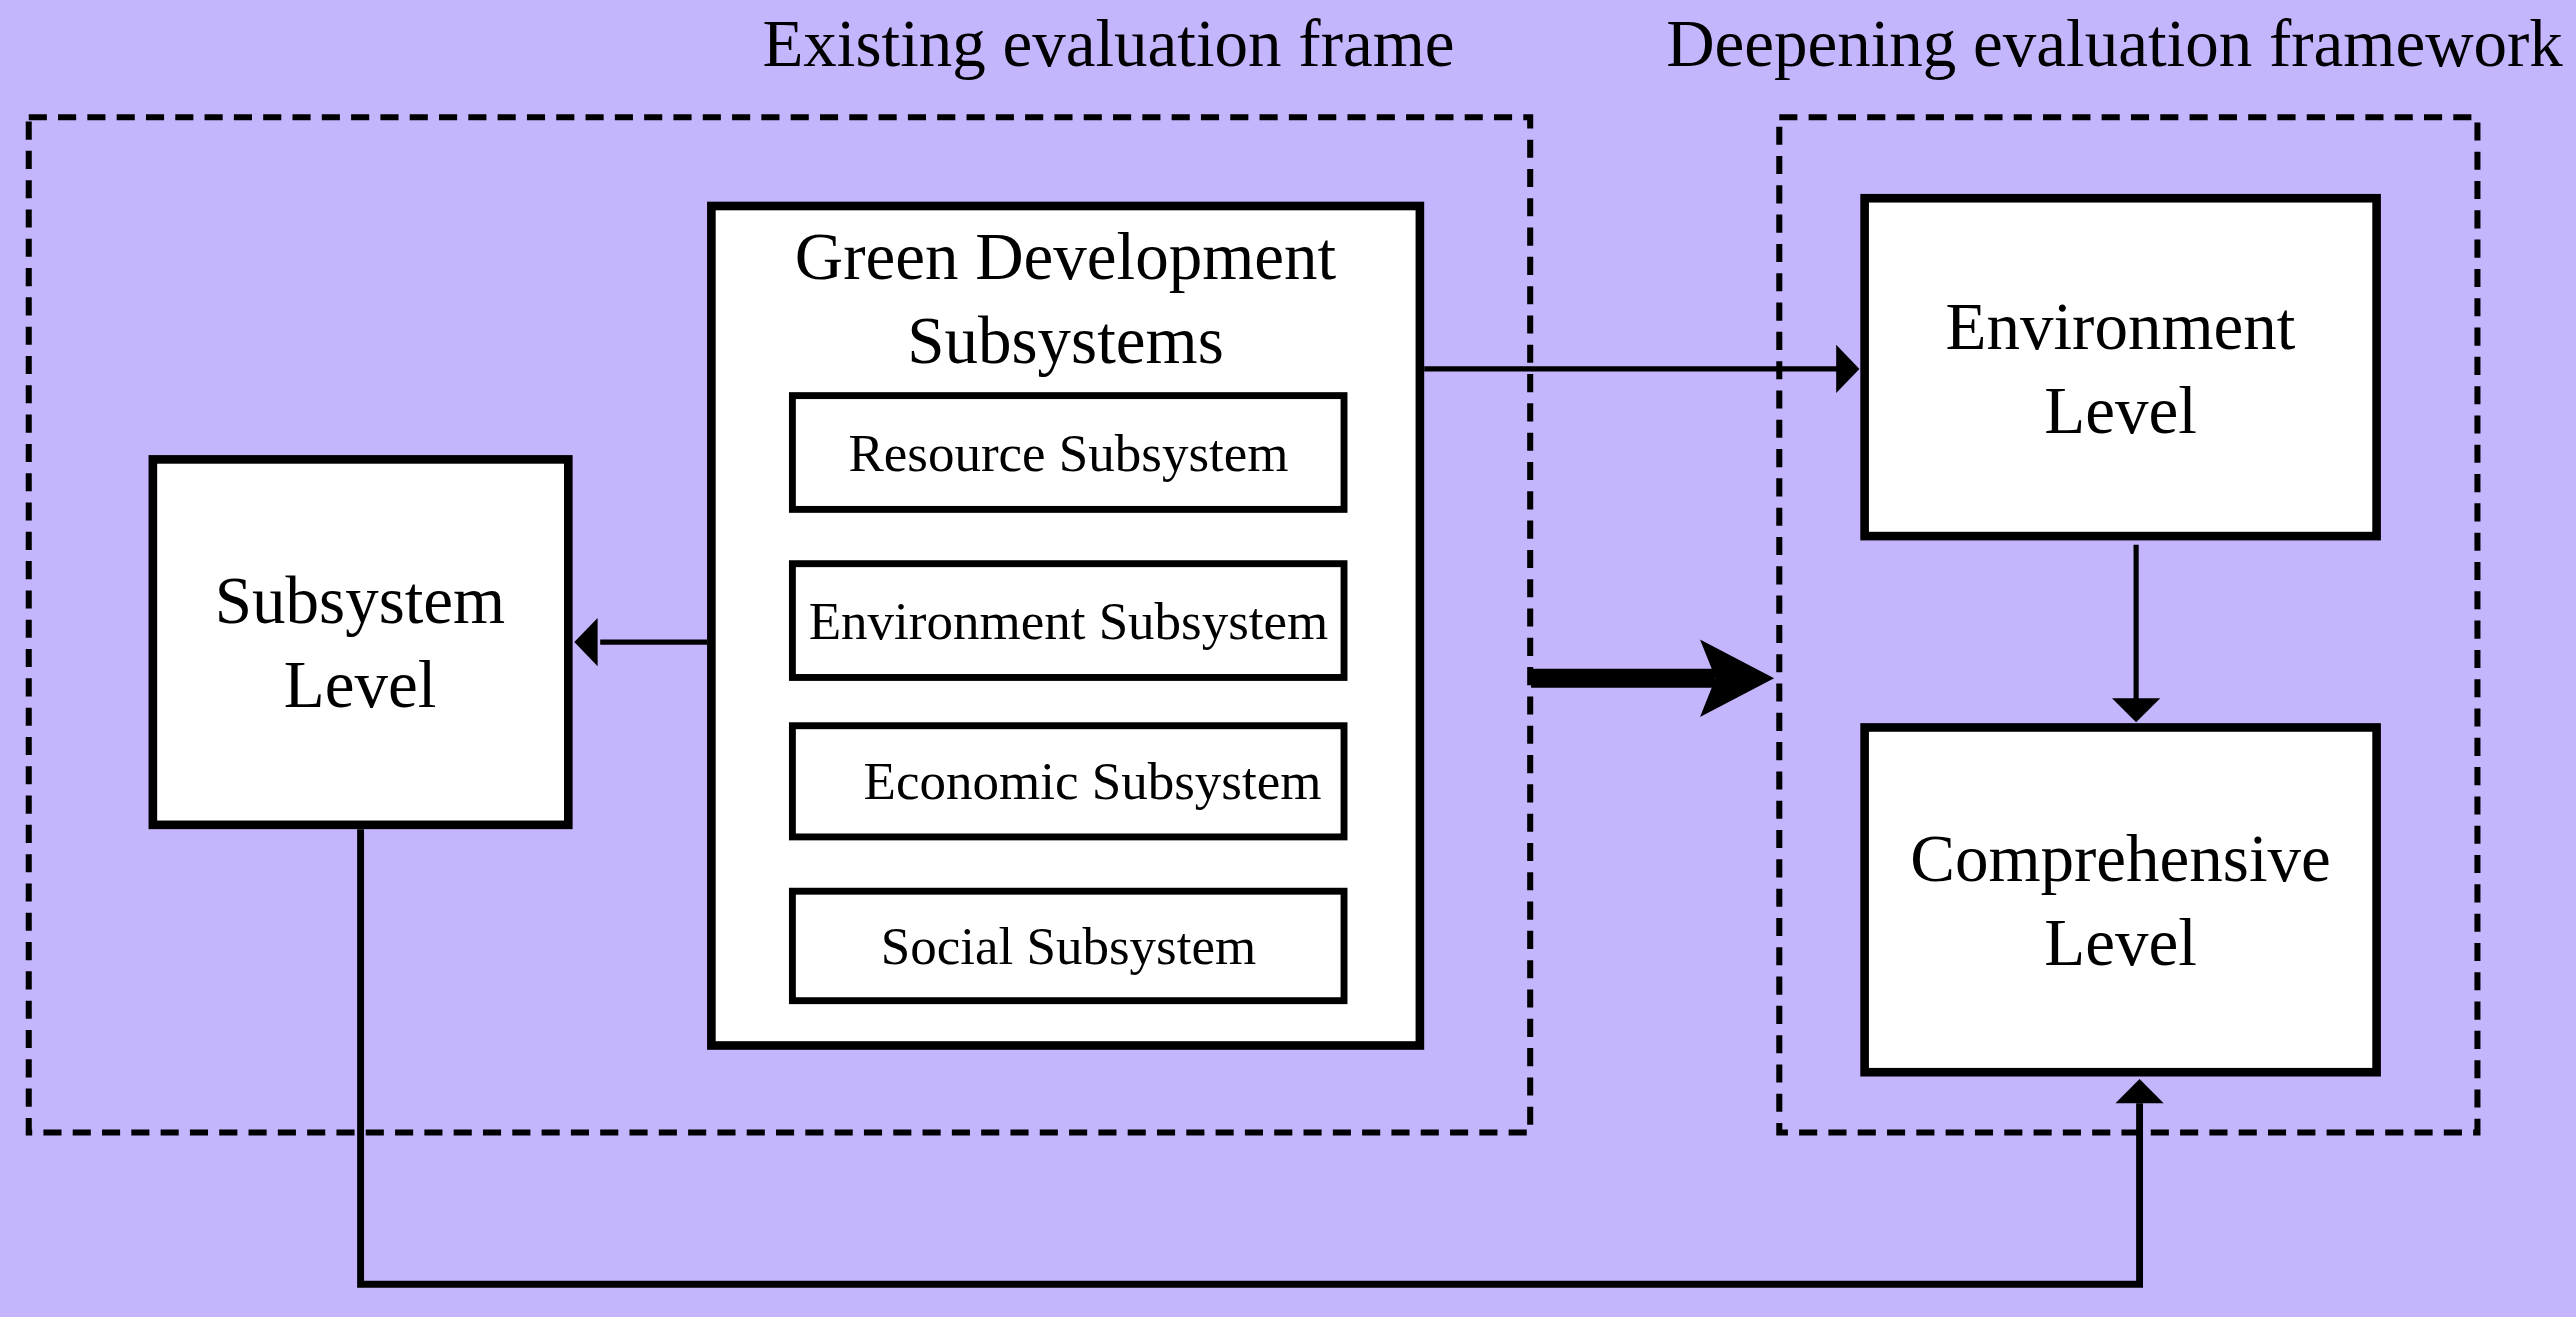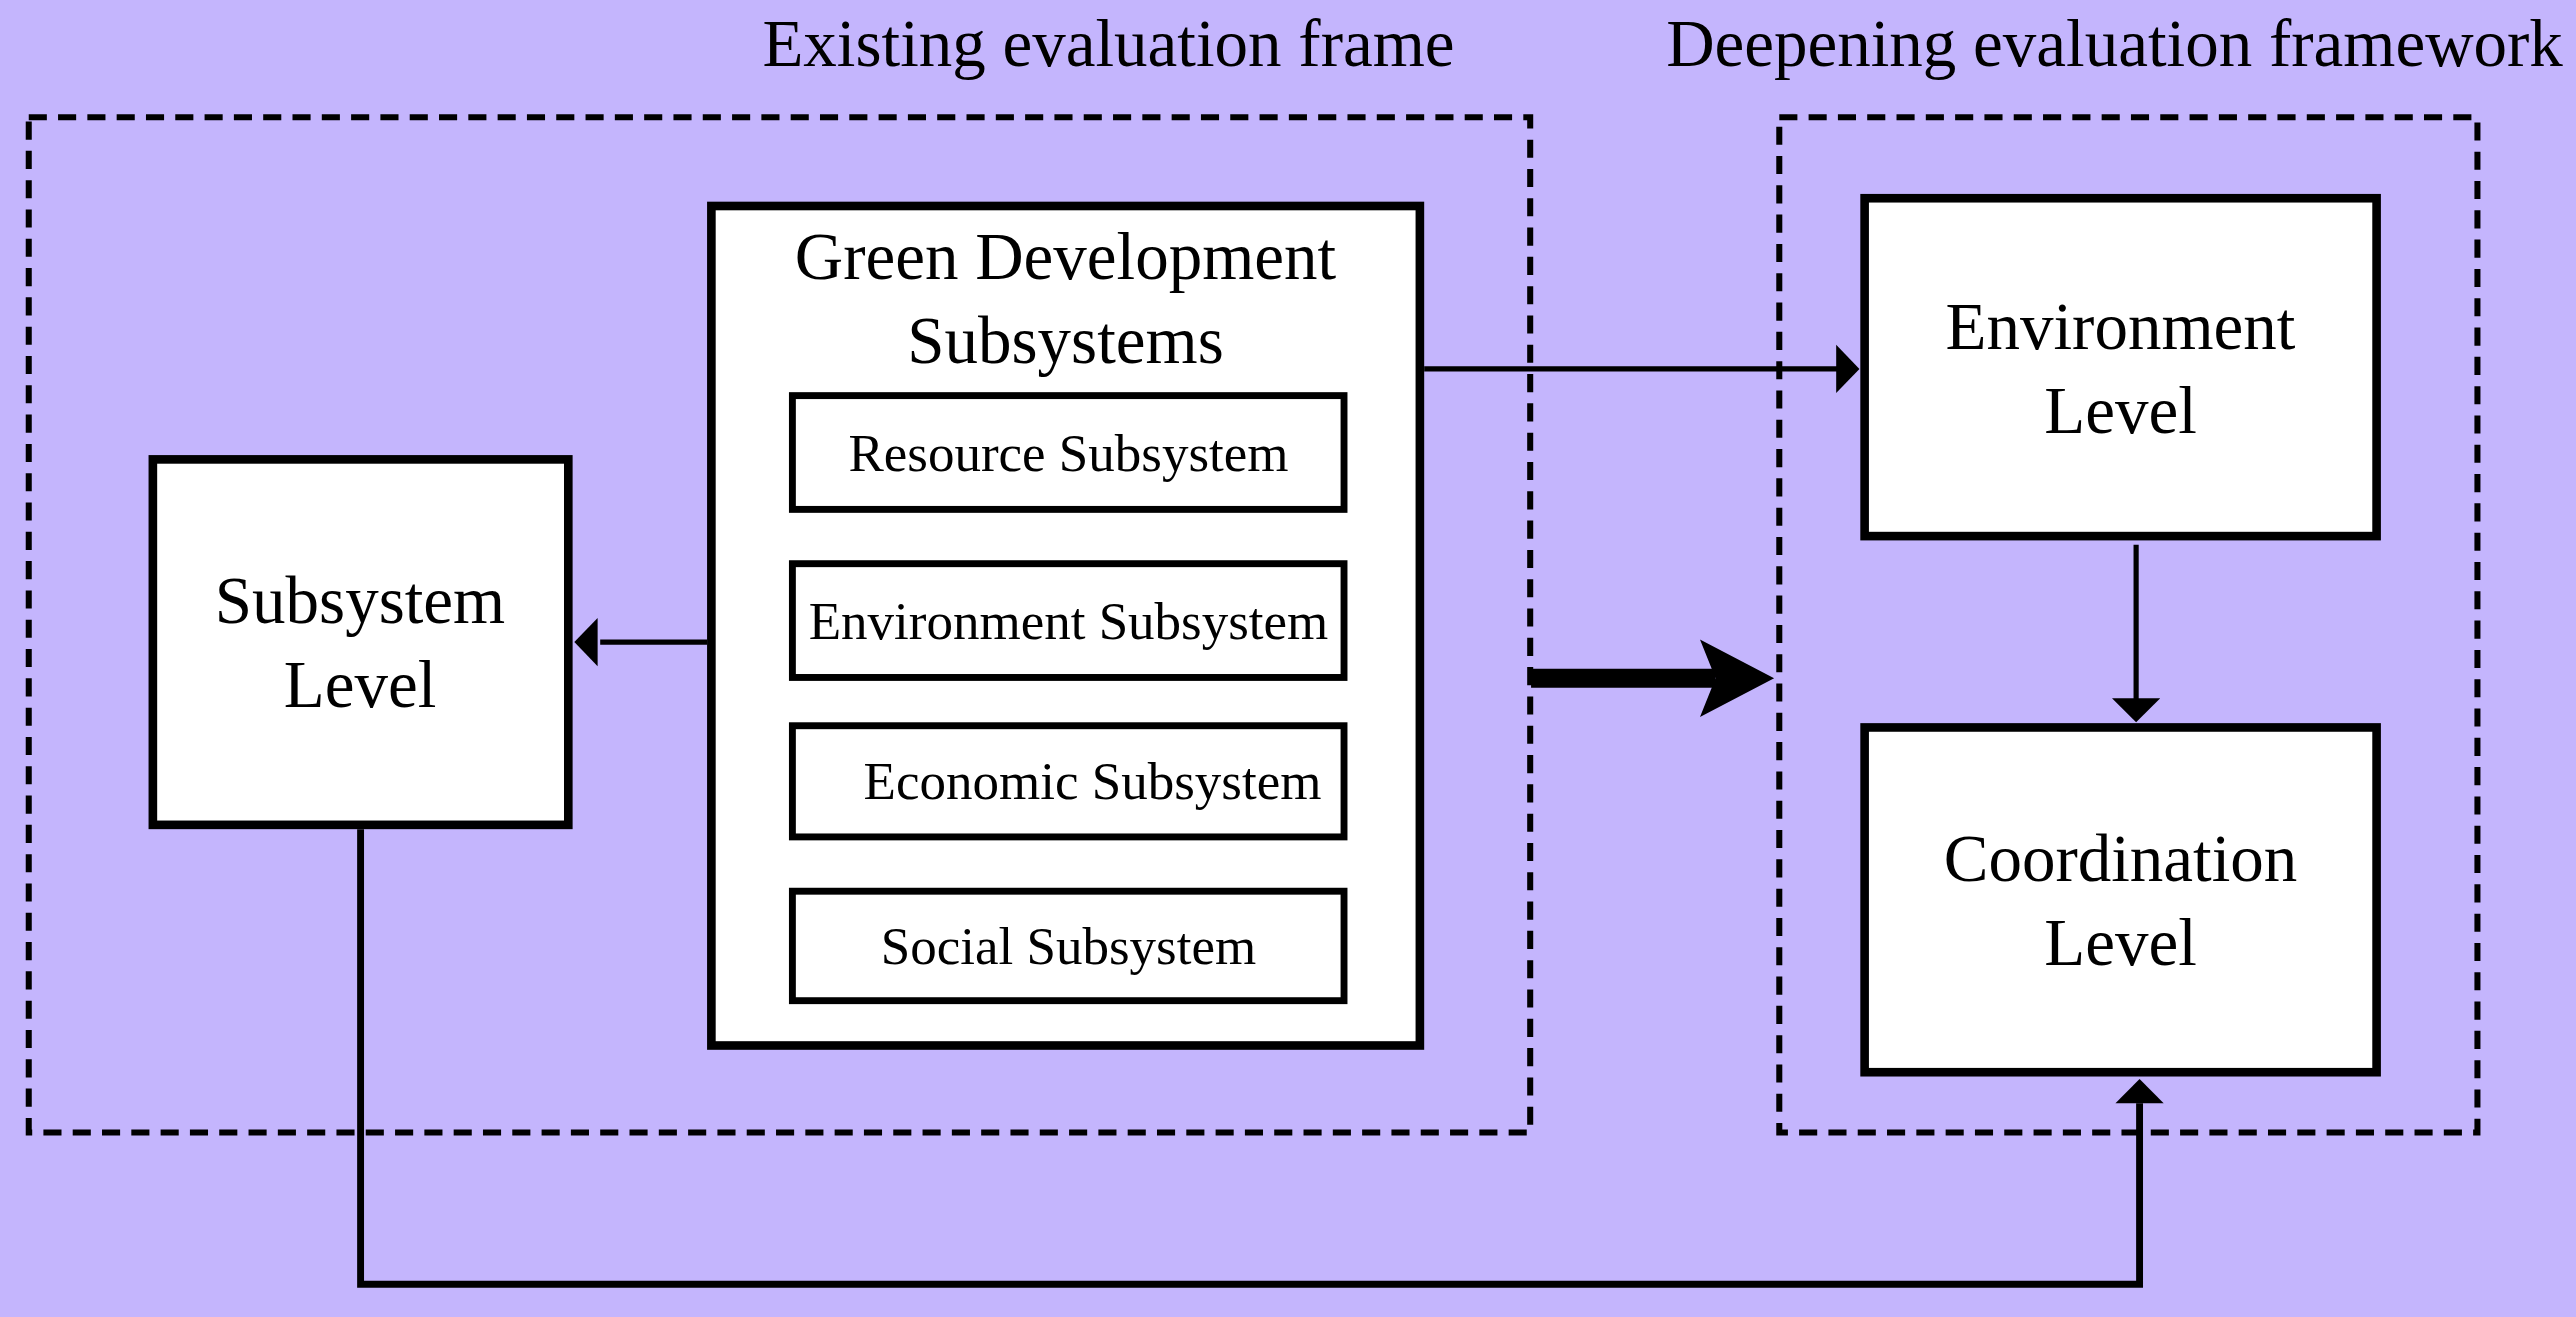--- a/index.html
+++ b/index.html
@@ -128,21 +128,21 @@
     <div>Subsystem</div>
     <div>Level</div>
   </div>
 
   <div class="label2" id="lbl-coordination">
     <div>Environment</div>
     <div>Level</div>
   </div>
 
   <div class="label2" id="lbl-comprehensive">
-    <div>Coordination</div>
+    <div>Comprehensive</div>
     <div>Level</div>
   </div>
 
   <div class="sublabel" id="lbl-resource">Resource Subsystem</div>
   <div class="sublabel" id="lbl-environment">Environment Subsystem</div>
   <div class="sublabel" id="lbl-economic">Economic Subsystem</div>
   <div class="sublabel" id="lbl-social">Social Subsystem</div>
 
 </div>
 

